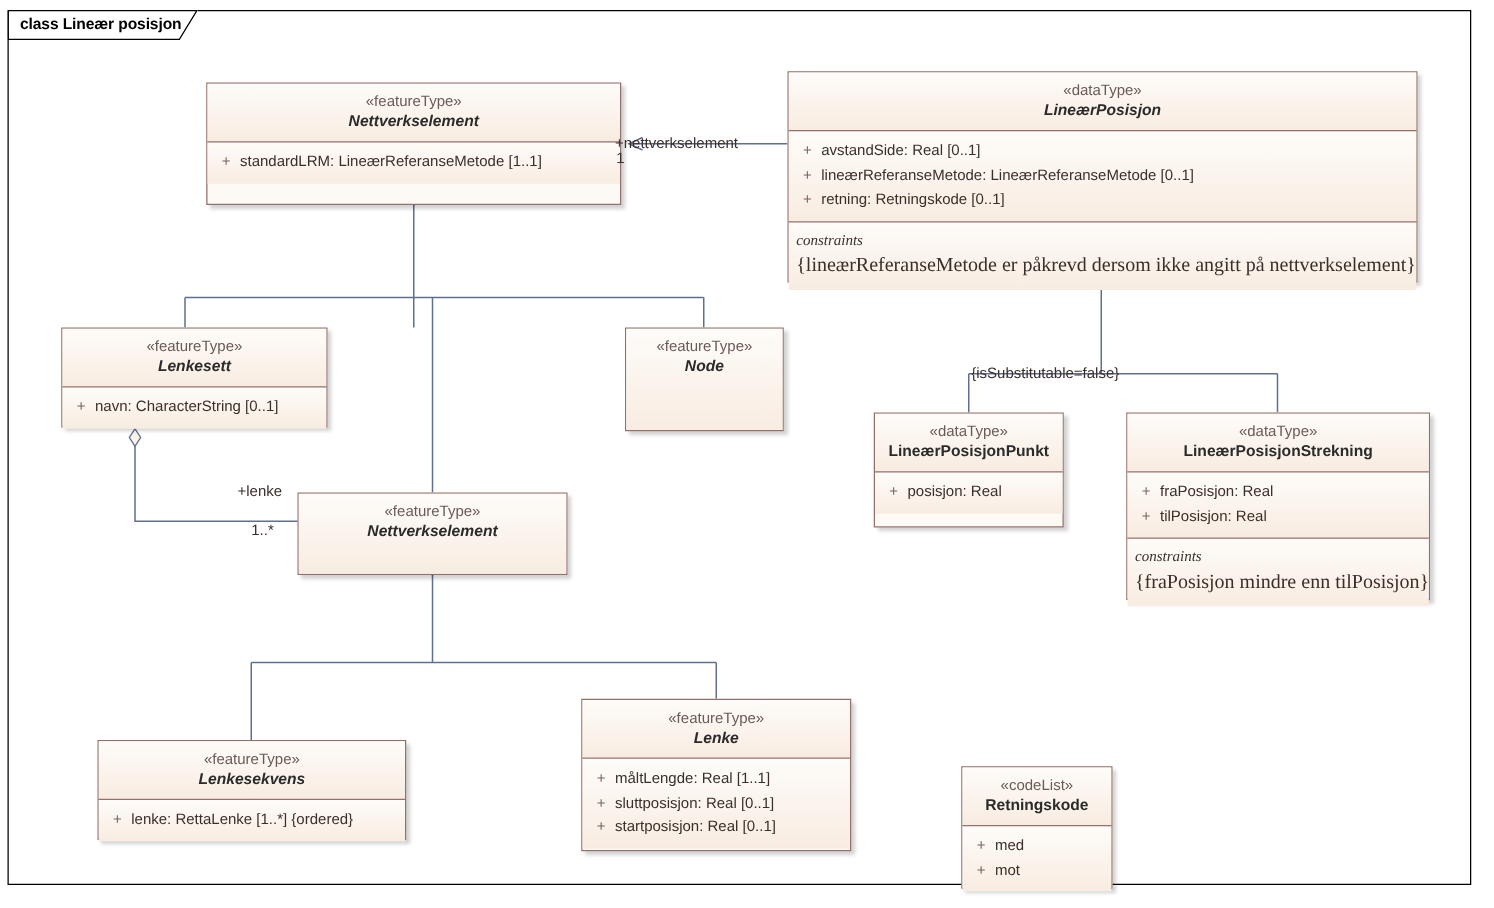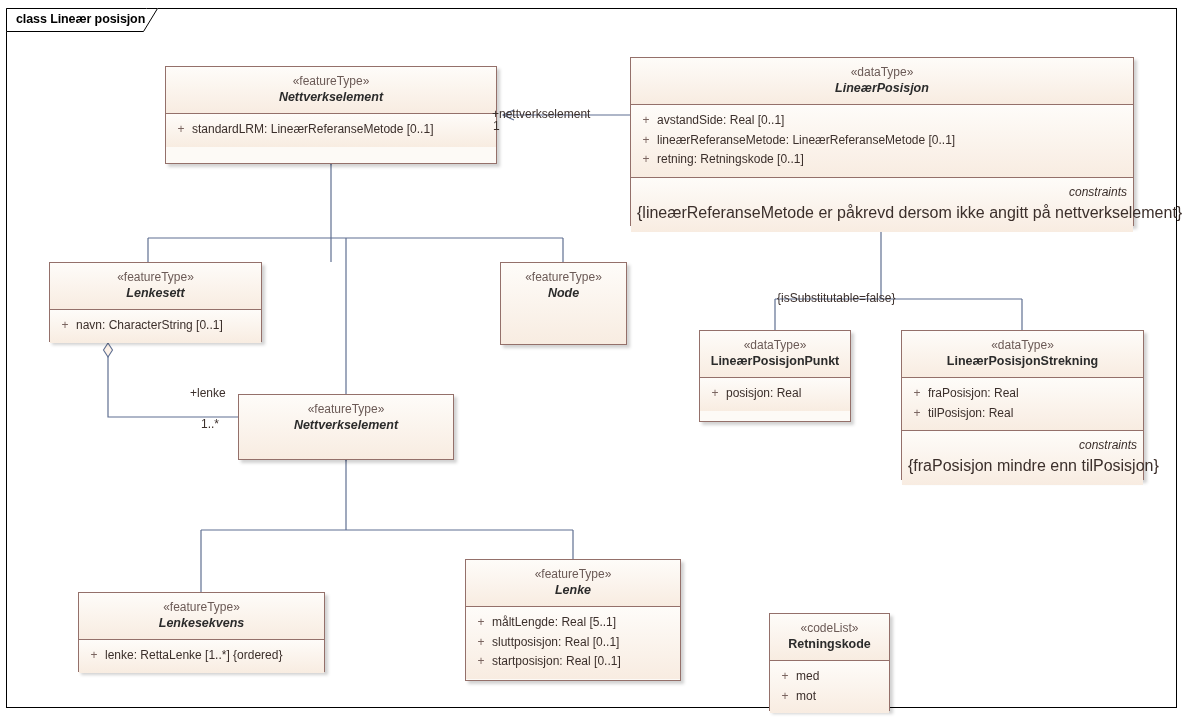--- a/index.html
+++ b/index.html
@@ -122,21 +122,22 @@
     display: inline-block;
     width: 22px;
     text-align: center;
     color: #7a6560;
     flex: 0 0 22px;
   }
   .attr-text { color: #3b2f2b; }
 
   .constraints-comp {
     padding: 5px 6px 7px 6px;
-    text-align: right;
+    text-align: left;
+    font-family: Liberation Serif, serif;
   }
   .constraints-title {
     font-size: 12px;
     font-style: italic;
     color: #3b2f2b;
     display: block;
     line-height: 1.5;
   }
   .constraints-body {
     font-size: 16px;
@@ -225,21 +226,21 @@
   <div class="conn-label" style="left:777px; top:291px;">{isSubstitutable=false}</div>
 
   <div class="uml-class" style="left:165px; top:66px; width:332px; height:98px;">
     <div class="compartment cls-header">
       <span class="stereotype">«featureType»</span>
       <span class="cls-name italic">Nettverkselement</span>
     </div>
     <div class="compartment attrs">
       <div class="attr-row">
         <span class="attr-vis">+</span>
-        <span class="attr-text">standardLRM: LineærReferanseMetode [0..1]</span>
+        <span class="attr-text">standardLRM: LineærReferanseMetode [1..1]</span>
       </div>
     </div>
   </div>
 
   <div class="uml-class" style="left:630px; top:57px; width:504px; height:169px;">
     <div class="compartment cls-header">
       <span class="stereotype">«dataType»</span>
       <span class="cls-name italic">LineærPosisjon</span>
     </div>
     <div class="compartment attrs">
@@ -337,21 +338,21 @@
   </div>
 
   <div class="uml-class" style="left:465px; top:559px; width:216px; height:122px;">
     <div class="compartment cls-header">
       <span class="stereotype">«featureType»</span>
       <span class="cls-name italic">Lenke</span>
     </div>
     <div class="compartment attrs">
       <div class="attr-row">
         <span class="attr-vis">+</span>
-        <span class="attr-text">måltLengde: Real [5..1]</span>
+        <span class="attr-text">måltLengde: Real [1..1]</span>
       </div>
       <div class="attr-row">
         <span class="attr-vis">+</span>
         <span class="attr-text">sluttposisjon: Real [0..1]</span>
       </div>
       <div class="attr-row">
         <span class="attr-vis">+</span>
         <span class="attr-text">startposisjon: Real [0..1]</span>
       </div>
     </div>

